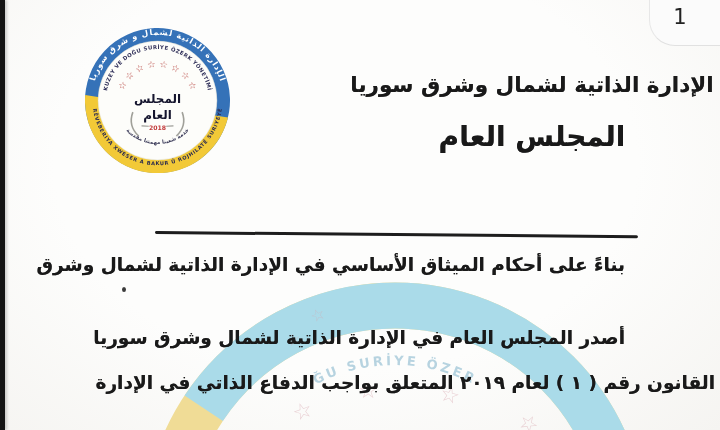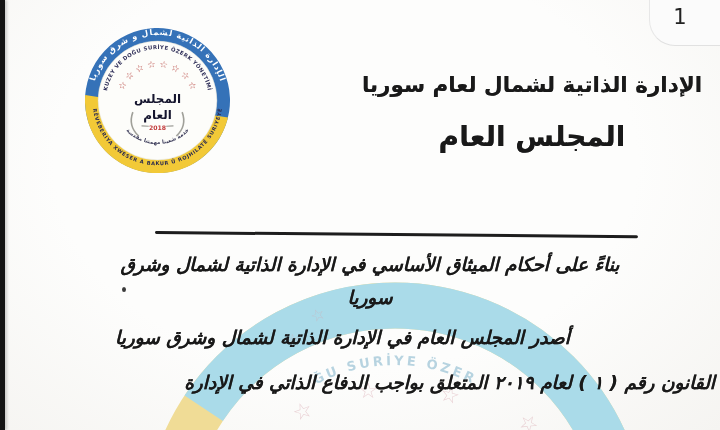--- a/index.html
+++ b/index.html
@@ -27,21 +27,21 @@
   .doc-header{
     position:absolute;top:70px;left:350px;right:6px;text-align:center;direction:rtl;
   }
   .doc-header .h1{font-size:21.5px;line-height:30px;white-space:nowrap;}
   .doc-header .h2{font-size:28px;margin-top:20px;}
   .rule{
     position:absolute;top:231px;left:155px;width:483px;height:3.2px;
     background:#1d1d1d;border-radius:2px;transform:rotate(.5deg);
     transform-origin:left center;z-index:2;
   }
-  .para{position:absolute;direction:rtl;font-style:italic;}
+  .para{position:absolute;direction:rtl;}
   .p1{top:248px;left:115px;width:510px;text-align:center;font-size:18.5px;line-height:33px;}
   .p2{top:327px;left:115px;width:510px;text-align:left;font-size:18.5px;white-space:nowrap;}
   .p3{top:368px;right:5px;left:0;text-align:right;font-size:18.5px;line-height:30.5px;padding-left:20px;}
   .para div{white-space:nowrap;}
   .stray-dot{
     position:absolute;left:122px;top:287px;width:4px;height:5px;border-radius:50%;
     background:#3a3a3a;z-index:2;
   }
 </style>
 </head>
@@ -114,29 +114,28 @@
 
       <text x="100" y="140" font-size="8.5" font-weight="bold" text-anchor="middle" fill="#c23b3b">2018</text>
 
       <text font-size="7.5" fill="#3a3a58" font-weight="bold">
         <textPath href="#innerBottomArc" startOffset="50%" text-anchor="middle">خدمة شعبنا مهمتنا مقدسة</textPath>
       </text>
     </svg>
   </div>
 
   <div class="doc-header txt">
-    <div class="h1">الإدارة الذاتية لشمال لعام سوريا</div>
+    <div class="h1">الإدارة الذاتية لشمال وشرق سوريا</div>
     <div class="h2">المجلس العام</div>
   </div>
 
   <div class="rule"></div>
 
   <div class="para p1 txt">
     <div>بناءً على أحكام الميثاق الأساسي في الإدارة الذاتية لشمال وشرق</div>
-    <div>سوريا</div>
   </div>
 
   <div class="para p2 txt">أصدر المجلس العام في الإدارة الذاتية لشمال وشرق سوريا</div>
 
   <div class="para p3 txt">
     <div>القانون رقم ( ١ ) لعام ٢٠١٩ المتعلق بواجب الدفاع الذاتي في الإدارة</div>
   </div>
 
   <div class="stray-dot"></div>
 

